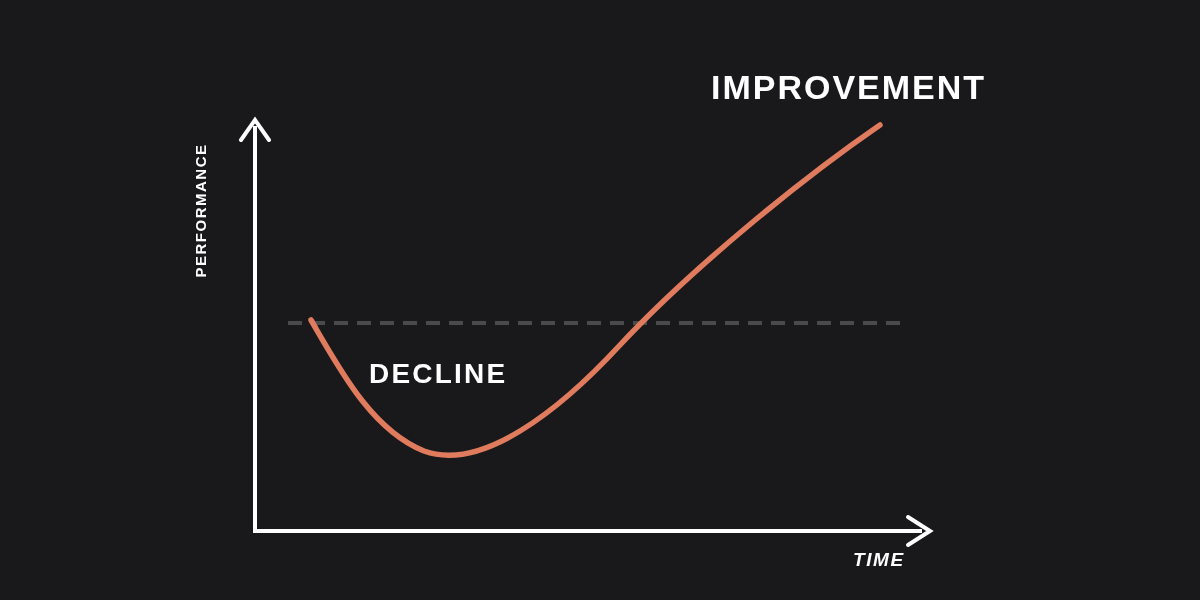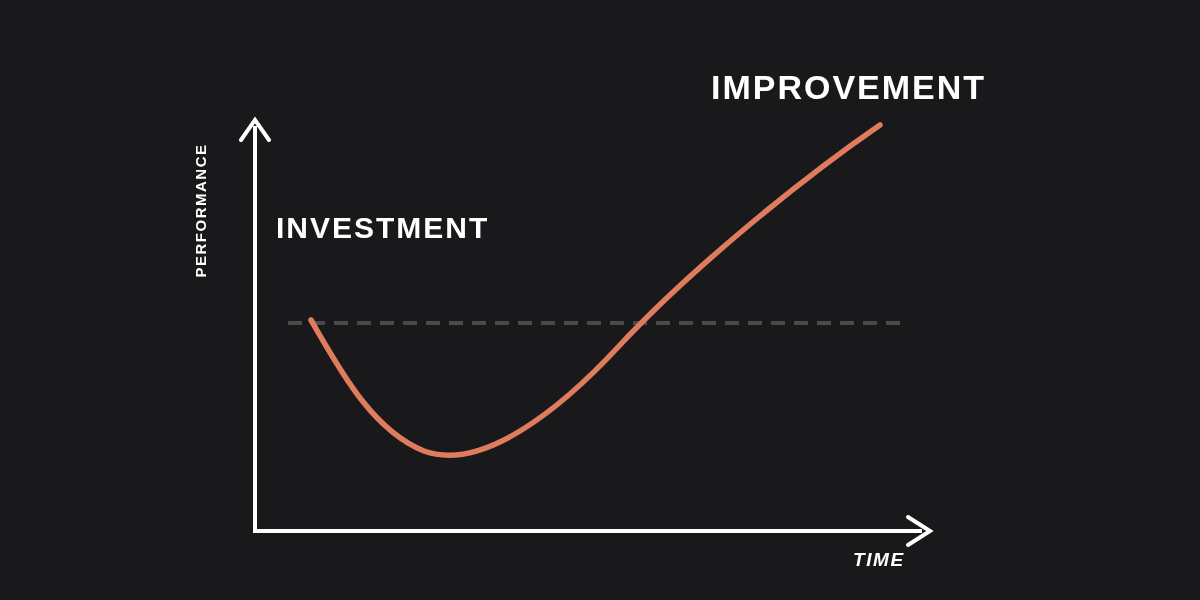--- a/index.html
+++ b/index.html
@@ -89,20 +89,20 @@
 
     <path d="M 311 320
              C 340 370, 372 430, 424 451
              C 482 472, 560 410, 620 345
              C 690 270, 800 180, 880 125" fill="none" stroke="#e07b5e" stroke-width="5.5" stroke-linecap="round" stroke-linejoin="round"></path>
 
   </svg>
 
   <div class="anno" id="label-improvement">IMPROVEMENT</div>
 
-  <div class="anno" id="label-investment">INVESTMENT</div>
 
+  <div class="anno" id="label-decline">DECLINE</div>
 
   <div class="anno" id="label-time">TIME</div>
 
   <div class="anno" id="label-performance">PERFORMANCE</div>
 
 </div>
 
 </body></html>

